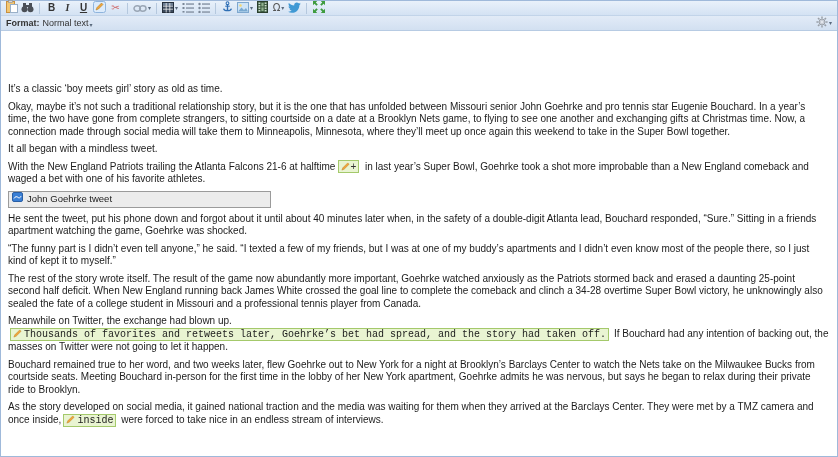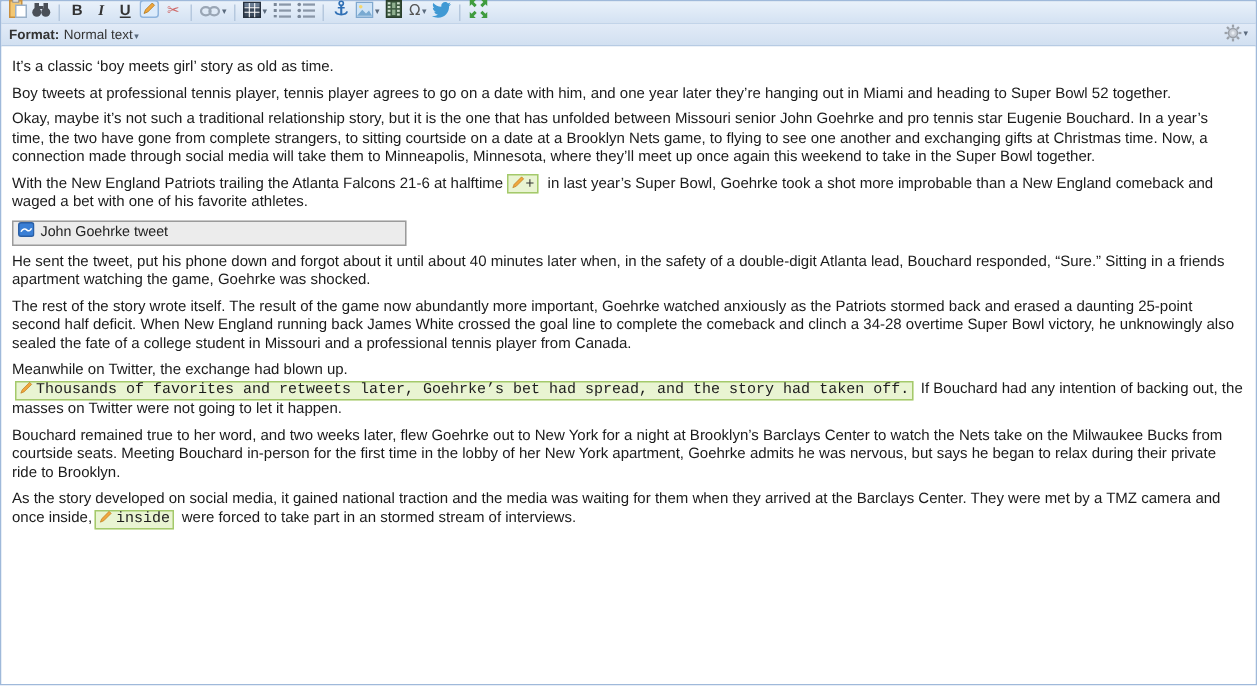--- a/index.html
+++ b/index.html
@@ -45,20 +45,21 @@
   .fmt-label { font-weight:bold; margin-right:3px; }
   .fmt-value { cursor:pointer; display:flex; align-items:flex-end; }
   .fmt-spacer { flex:1; }
   .gear-btn { display:flex; align-items:center; cursor:pointer; }
   
   .content {
     flex:1; background:#fff; overflow:hidden;
     padding:8px 8px 0 7px;
     font-size:10px; line-height:12.5px; color:#1b1b1b;
     cursor:text;
+    margin-top:44px;
   }
   .content p { margin:0 0 5px 0; }
   .hl {
     background:#e9f4d2;
     border:1px solid #a4c96b;
     padding:0 2px;
     margin:0 2px;
     white-space:nowrap;
     font-family:Liberation Mono, monospace;
   }
@@ -243,50 +244,51 @@
             <circle cx="6" cy="6" r="3" fill="#c9ced6" stroke="#9aa0a8" stroke-width="1"></circle>
             <circle cx="6" cy="6" r="1.1" fill="#e9edf3"></circle>
           </svg></span>
       <span class="caret">▾</span>
     </span>
   </div>
 
   <div class="content">
 
     <p>It’s a classic ‘boy meets girl’ story as old as time.</p>
-    <p>Boy tweets at professional tennis player, tennis player agrees to go on a date with him, and one year later they’re hanging out in Miami and heading to Super Bowl 52 together.</p>
     <p>Okay, maybe it’s not such a traditional relationship story, but it is the one that has unfolded between Missouri senior John Goehrke and pro tennis star Eugenie Bouchard. In a year’s time, the two have gone from complete strangers, to sitting courtside on a date at a Brooklyn Nets game, to flying to see one another and exchanging gifts at Christmas time. Now, a connection made through social media will take them to Minneapolis, Minnesota, where they’ll meet up once again this weekend to take in the Super Bowl together.</p>
+    <p>It all began with a mindless tweet.</p>
 
     <p>
       <span>With the New England Patriots trailing the Atlanta Falcons 21-6 at halftime</span><span class="add-marker"><svg width="9" height="9" viewBox="0 0 10 10">
             <path d="M1 9 L2 6.5 L7.5 1 L9 2.5 L3.5 8 Z" fill="#f0a63c" stroke="#b97c1e" stroke-width="0.5"></path>
           </svg><span class="add-plus">+</span></span><span> in last year’s Super Bowl, Goehrke took a shot more improbable than a New England comeback and waged a bet with one of his favorite athletes.</span>
     </p>
 
 
     <div class="embed-box">
       <span><svg width="11" height="10">
             <rect x="0.5" y="0.5" width="10" height="9" rx="1.5" fill="#3a7fd5" stroke="#2a5fa5"></rect>
             <path d="M2 6.5 C3.2 4.2 5 4.4 6 5.4 C7 6.4 8.4 5.8 9 4.2" stroke="#fff" stroke-width="1" fill="none"></path>
           </svg></span>
       <span>John Goehrke tweet</span>
     </div>
 
     <p>He sent the tweet, put his phone down and forgot about it until about 40 minutes later when, in the safety of a double-digit Atlanta lead, Bouchard responded, “Sure.” Sitting in a friends apartment watching the game, Goehrke was shocked.</p>
+    <p>“The funny part is I didn’t even tell anyone,” he said. “I texted a few of my friends, but I was at one of my buddy’s apartments and I didn’t even know most of the people there, so I just kind of kept it to myself.”</p>
     <p>The rest of the story wrote itself. The result of the game now abundantly more important, Goehrke watched anxiously as the Patriots stormed back and erased a daunting 25-point second half deficit. When New England running back James White crossed the goal line to complete the comeback and clinch a 34-28 overtime Super Bowl victory, he unknowingly also sealed the fate of a college student in Missouri and a professional tennis player from Canada.</p>
 
     <p>
       <span>Meanwhile on Twitter, the exchange had blown up.</span><span class="hl"><svg width="9" height="9" viewBox="0 0 10 10">
             <path d="M1 9 L2 6.5 L7.5 1 L9 2.5 L3.5 8 Z" fill="#f0a63c" stroke="#b97c1e" stroke-width="0.5"></path>
           </svg><span>Thousands of favorites and retweets later, Goehrke’s bet had spread, and the story had taken off.</span></span><span> If Bouchard had any intention of backing out, the masses on Twitter were not going to let it happen.</span>
     </p>
 
     <p>Bouchard remained true to her word, and two weeks later, flew Goehrke out to New York for a night at Brooklyn’s Barclays Center to watch the Nets take on the Milwaukee Bucks from courtside seats. Meeting Bouchard in-person for the first time in the lobby of her New York apartment, Goehrke admits he was nervous, but says he began to relax during their private ride to Brooklyn.</p>
 
     <p>
       <span>As the story developed on social media, it gained national traction and the media was waiting for them when they arrived at the Barclays Center. They were met by a TMZ camera and once inside,</span><span class="hl"><svg width="9" height="9" viewBox="0 0 10 10">
             <path d="M1 9 L2 6.5 L7.5 1 L9 2.5 L3.5 8 Z" fill="#f0a63c" stroke="#b97c1e" stroke-width="0.5"></path>
-          </svg><span>inside</span></span><span> were forced to take part in an stormed stream of interviews.</span>
+          </svg><span>inside</span></span><span> were forced to take nice in an endless stream of interviews.</span>
     </p>
 
 
   </div>
 </div>
 
 </body></html>

